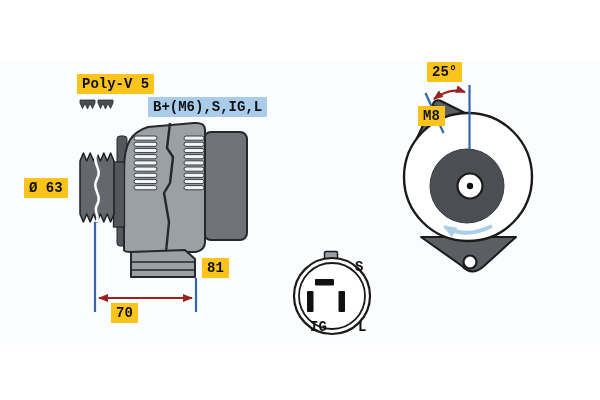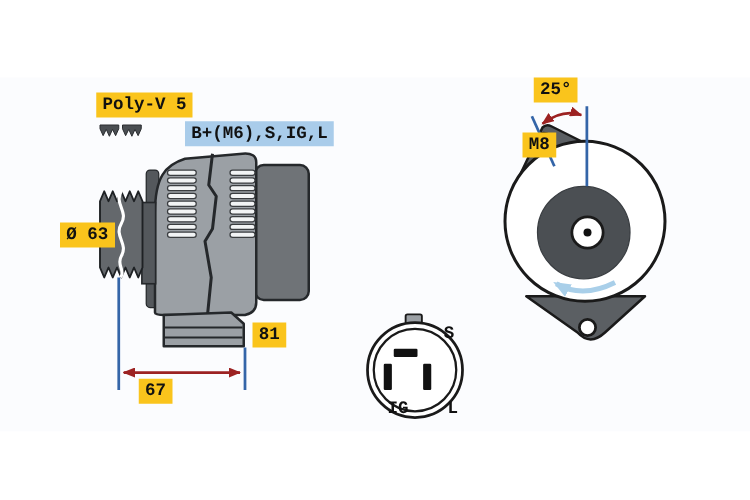--- a/index.html
+++ b/index.html
@@ -119,22 +119,22 @@
       <circle cx="332" cy="296" r="38" fill="#ffffff" stroke="#1a1a1a" stroke-width="2.2"></circle>
       <circle cx="332" cy="296" r="33" fill="none" stroke="#1a1a1a" stroke-width="1.8"></circle>
       <rect x="315" y="279" width="19" height="6.5" rx="1" fill="#111111"></rect>
       <rect x="307" y="291" width="6.5" height="21" rx="1" fill="#111111"></rect>
       <rect x="338.5" y="291" width="6.5" height="21" rx="1" fill="#111111"></rect>
     </g>
   </svg>
 
   <div class="lbl lbl-yellow" style="left:77px;top:74px;">Poly-V 5</div>
   <div class="lbl lbl-blue" style="left:148px;top:97px;">B+(M6),S,IG,L</div>
-  <div class="lbl lbl-yellow" style="left:48px;top:178px;">Ø 63</div>
+  <div class="lbl lbl-yellow" style="left:24px;top:178px;">Ø 63</div>
   <div class="lbl lbl-yellow" style="left:202px;top:258px;">81</div>
-  <div class="lbl lbl-yellow" style="left:111px;top:303px;">67</div>
+  <div class="lbl lbl-yellow" style="left:111px;top:303px;">70</div>
   <div class="lbl lbl-yellow" style="left:427px;top:62px;">25°</div>
   <div class="lbl lbl-yellow" style="left:418px;top:106px;">M8</div>
 
   <div class="lbl lbl-plain" style="left:355px;top:258px;">S</div>
   <div class="lbl lbl-plain" style="left:281px;top:318px;padding-left:29px;">IG</div>
   <div class="lbl lbl-plain" style="left:358px;top:318px;">L</div>
 </div>
 
 </body></html>

